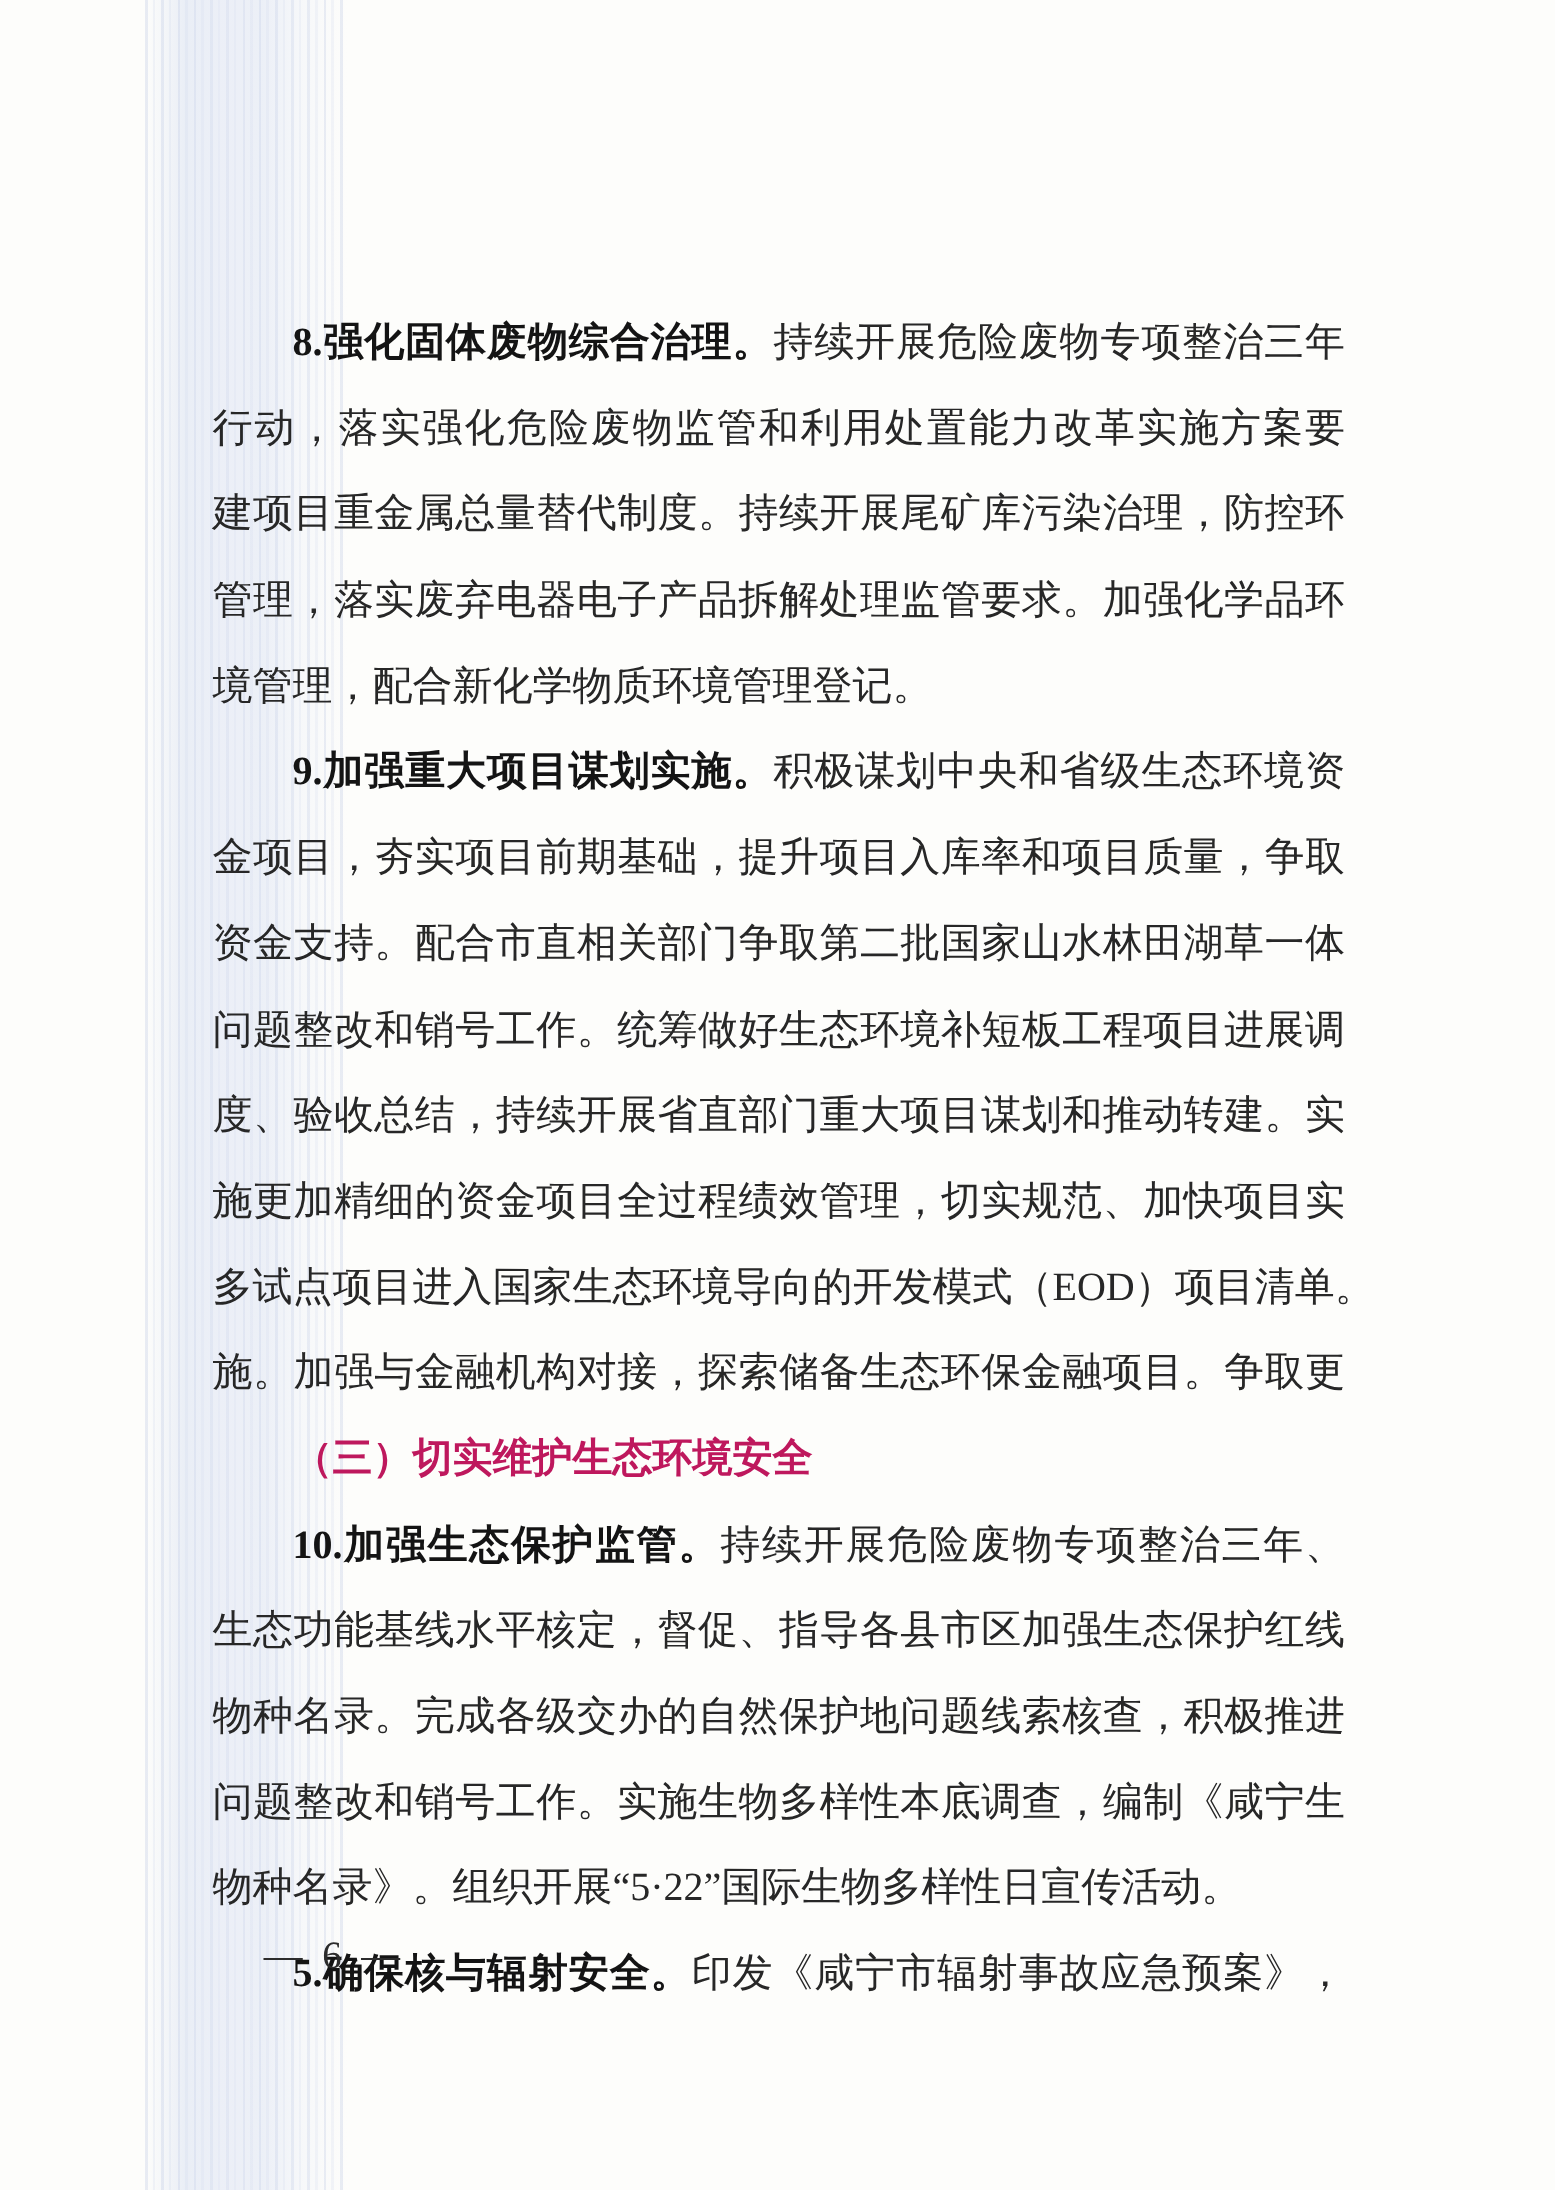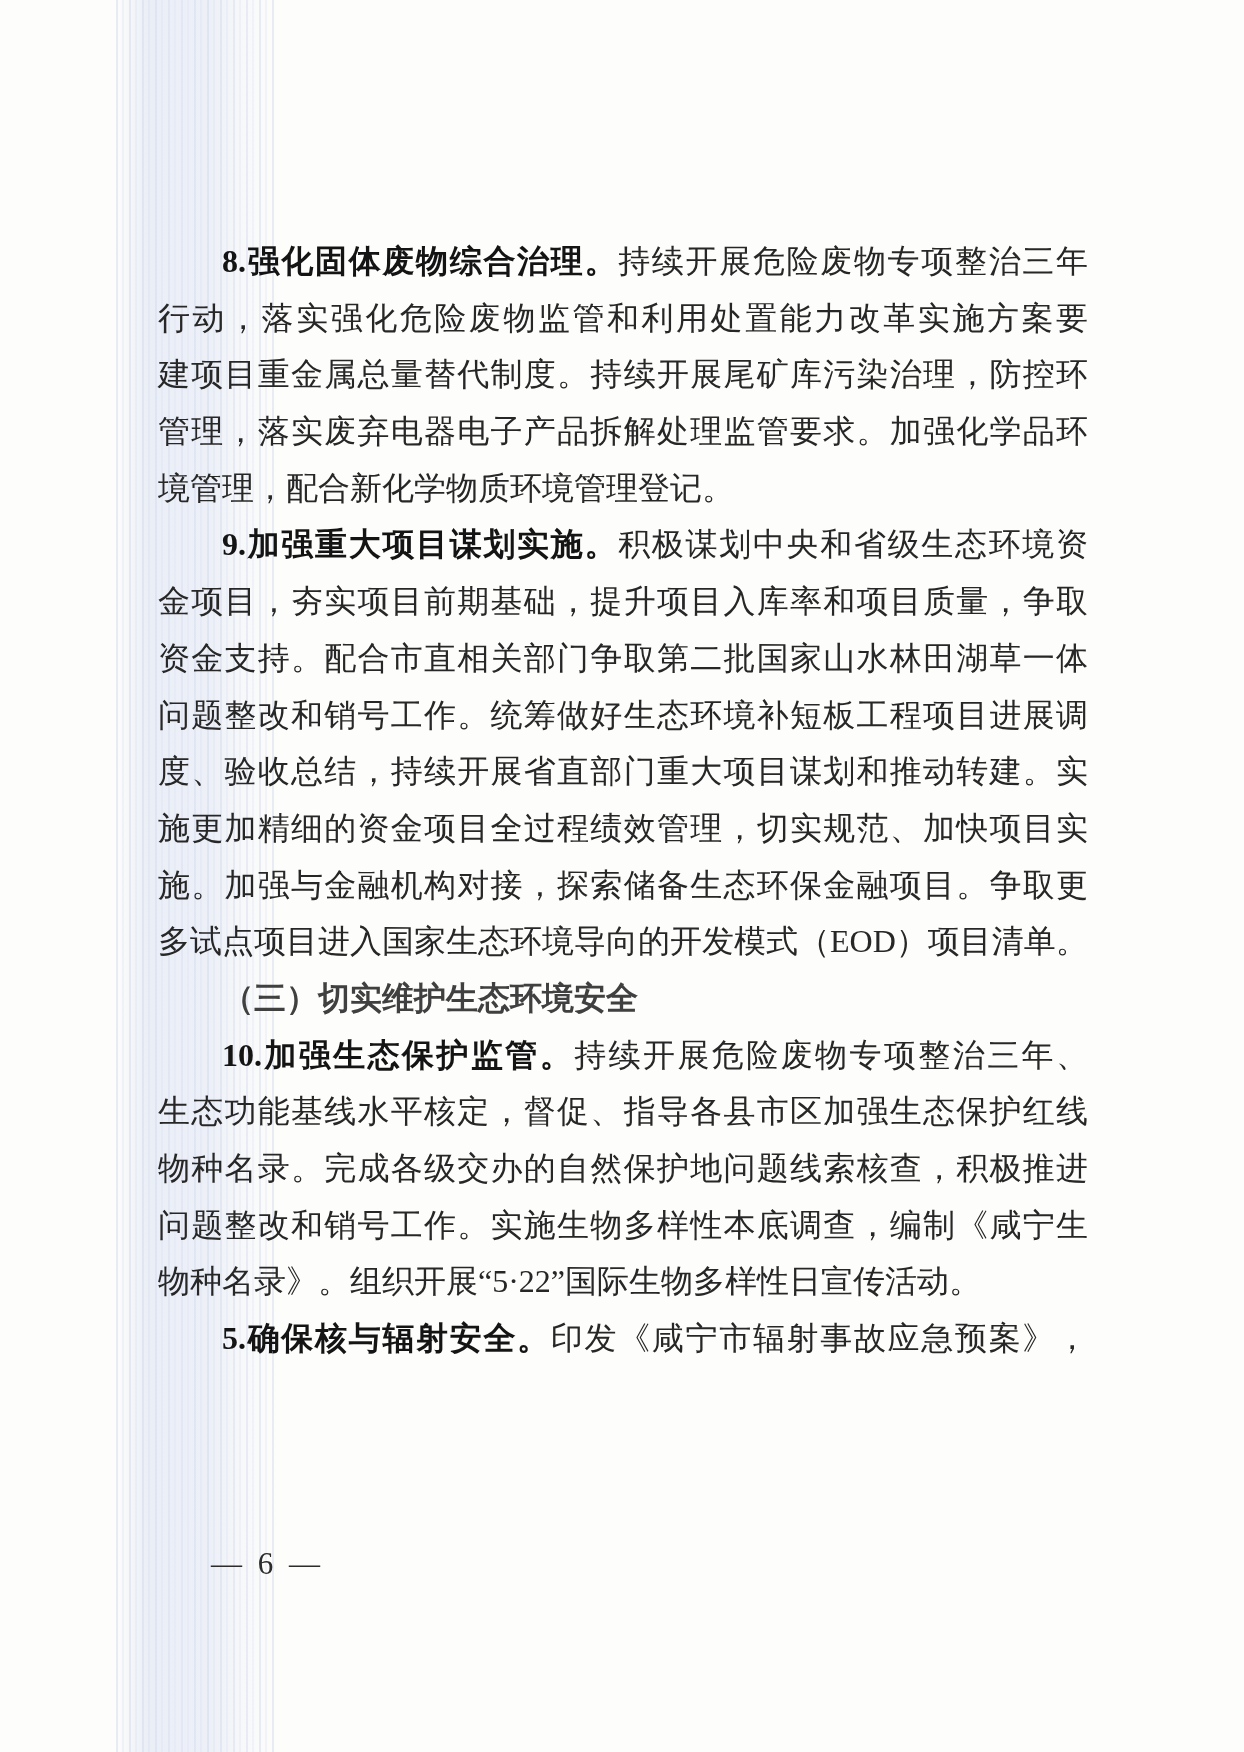--- a/index.html
+++ b/index.html
@@ -38,32 +38,32 @@
         rgba(255,255,255,0) 8px,  rgba(255,255,255,0) 13px);
   }
   .content {
     position: absolute;
     left: 158px;
     top: 233px;
     width: 930px;
     color: #272727;
   }
   .line {
-    margin: 0;
+    margin: 12px;
     font-size: 32px;
     line-height: 56.7px;
     height: 56.7px;
     white-space: nowrap;
     text-align: justify;
     text-align-last: auto;
   }
   .line.fill { text-align-last: justify; }
   .line.indent { text-indent: 64px; }
   .lead { font-weight: bold; color: #141414; }
-  .heading-line { font-weight: bold; color: #404040; }
+  .heading-line { font-weight: bold; color: #be185d; }
   .page-number {
     position: absolute;
     left: 211px;
     top: 1539px;
     font-size: 31px;
     line-height: 50px;
     letter-spacing: 4px;
     color: #2c2c2c;
   }
 </style>
@@ -80,22 +80,22 @@
     <p class="line fill">建项目重金属总量替代制度。持续开展尾矿库污染治理，防控环</p>
     <p class="line fill">管理，落实废弃电器电子产品拆解处理监管要求。加强化学品环</p>
     <p class="line">境管理，配合新化学物质环境管理登记。</p>
 
     <p class="line indent fill"><span class="lead">9.加强重大项目谋划实施。</span><span>积极谋划中央和省级生态环境资</span></p>
     <p class="line fill">金项目，夯实项目前期基础，提升项目入库率和项目质量，争取</p>
     <p class="line fill">资金支持。配合市直相关部门争取第二批国家山水林田湖草一体</p>
     <p class="line fill">问题整改和销号工作。统筹做好生态环境补短板工程项目进展调</p>
     <p class="line fill">度、验收总结，持续开展省直部门重大项目谋划和推动转建。实</p>
     <p class="line fill">施更加精细的资金项目全过程绩效管理，切实规范、加快项目实</p>
+    <p class="line">多试点项目进入国家生态环境导向的开发模式（EOD）项目清单。</p>
     <p class="line fill">施。加强与金融机构对接，探索储备生态环保金融项目。争取更</p>
-    <p class="line">多试点项目进入国家生态环境导向的开发模式（EOD）项目清单。</p>
 
     <p class="line indent heading-line">（三）切实维护生态环境安全</p>
 
     <p class="line indent fill"><span class="lead">10.加强生态保护监管。</span><span>持续开展危险废物专项整治三年、</span></p>
     <p class="line fill">生态功能基线水平核定，督促、指导各县市区加强生态保护红线</p>
     <p class="line fill">物种名录。完成各级交办的自然保护地问题线索核查，积极推进</p>
     <p class="line fill">问题整改和销号工作。实施生物多样性本底调查，编制《咸宁生</p>
     <p class="line">物种名录》。组织开展“5·22”国际生物多样性日宣传活动。</p>
 
     <p class="line indent fill"><span class="lead">5.确保核与辐射安全。</span><span>印发《咸宁市辐射事故应急预案》，</span></p>

